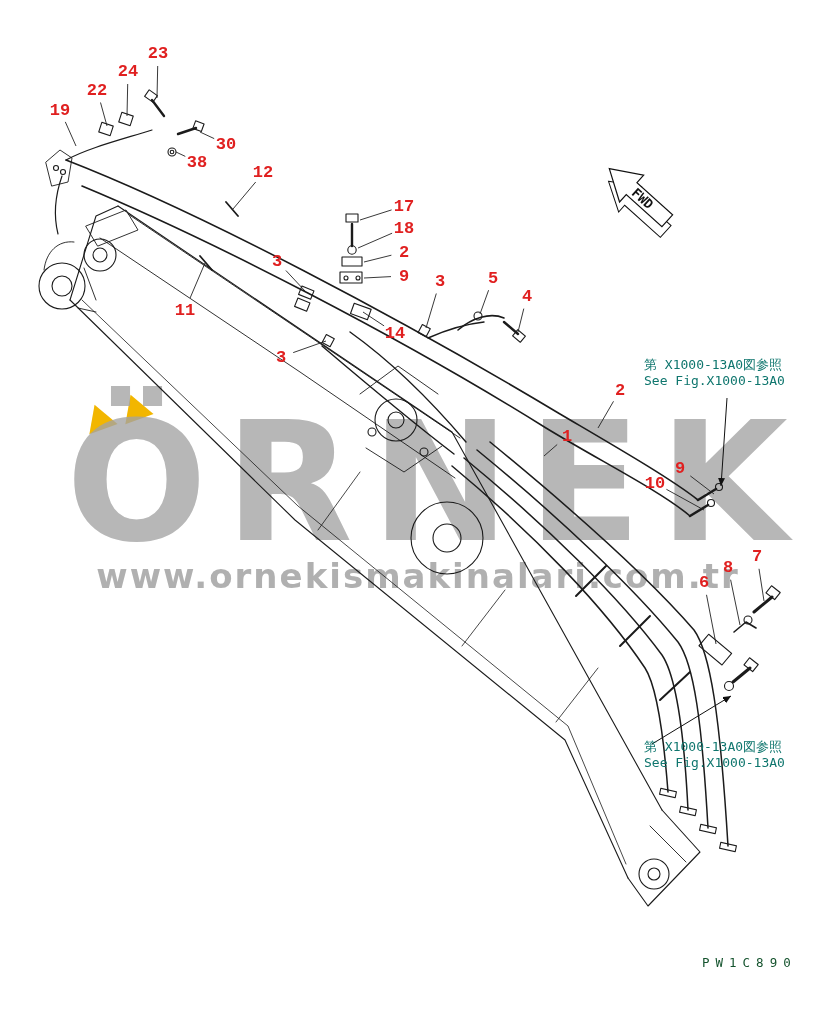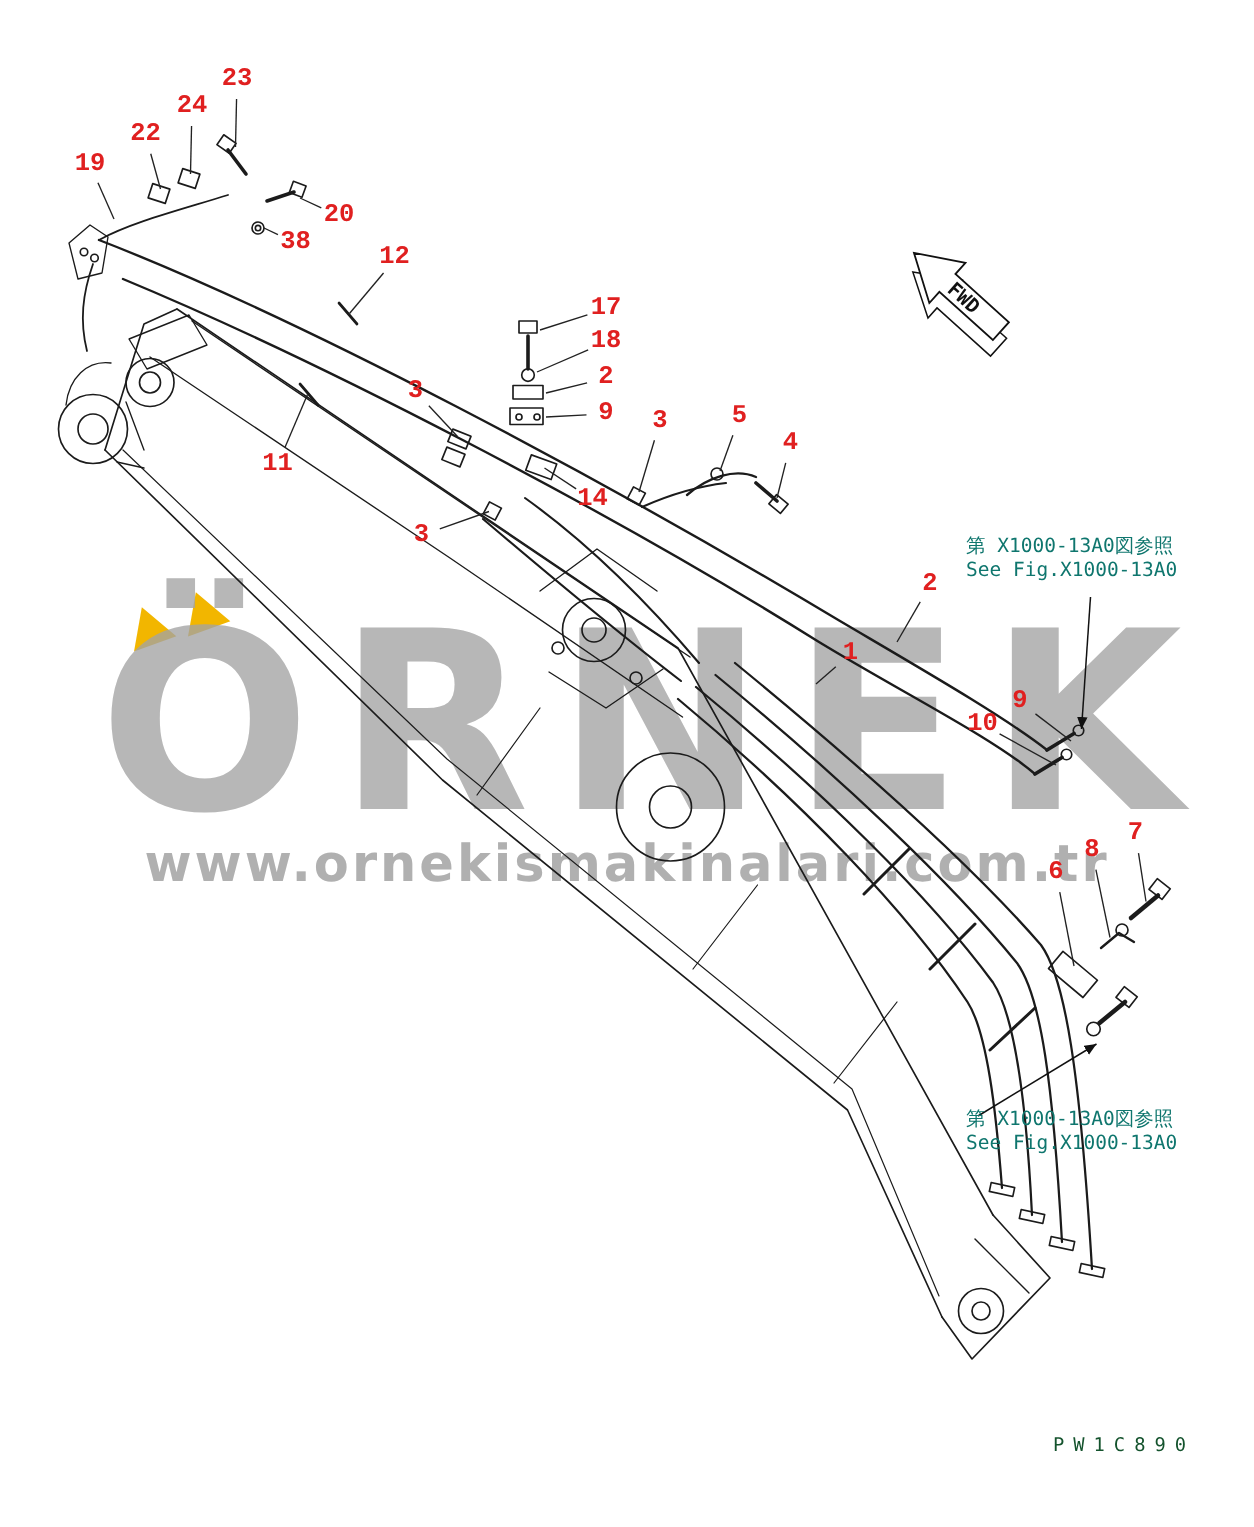--- a/index.html
+++ b/index.html
@@ -221,21 +221,21 @@
     <div>See Fig.X1000-13A0</div>
   </div>
 
   <div class="doc-code">PW1C890</div>
 
   <div id="callout-layer">
       <div class="callout" style="left: 60px; top: 110px;">19</div>
       <div class="callout" style="left: 97px; top: 90px;">22</div>
       <div class="callout" style="left: 128px; top: 71px;">24</div>
       <div class="callout" style="left: 158px; top: 53px;">23</div>
-      <div class="callout" style="left: 226px; top: 144px;">20</div>
+      <div class="callout" style="left: 226px; top: 144px;">30</div>
       <div class="callout" style="left: 197px; top: 162px;">38</div>
       <div class="callout" style="left: 263px; top: 172px;">12</div>
       <div class="callout" style="left: 404px; top: 206px;">17</div>
       <div class="callout" style="left: 404px; top: 228px;">18</div>
       <div class="callout" style="left: 404px; top: 252px;">2</div>
       <div class="callout" style="left: 404px; top: 276px;">9</div>
       <div class="callout" style="left: 277px; top: 261px;">3</div>
       <div class="callout" style="left: 440px; top: 281px;">3</div>
       <div class="callout" style="left: 493px; top: 278px;">5</div>
       <div class="callout" style="left: 527px; top: 296px;">4</div>

